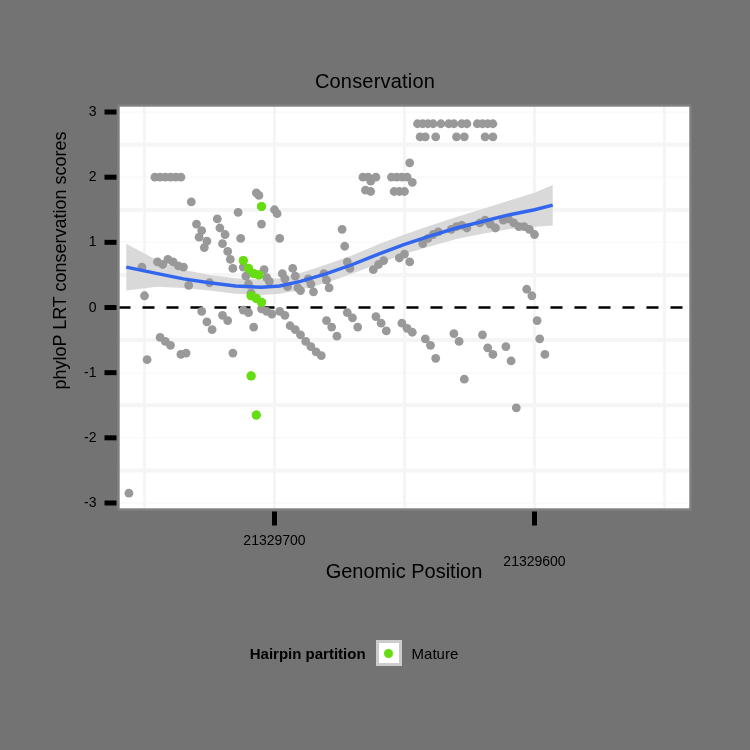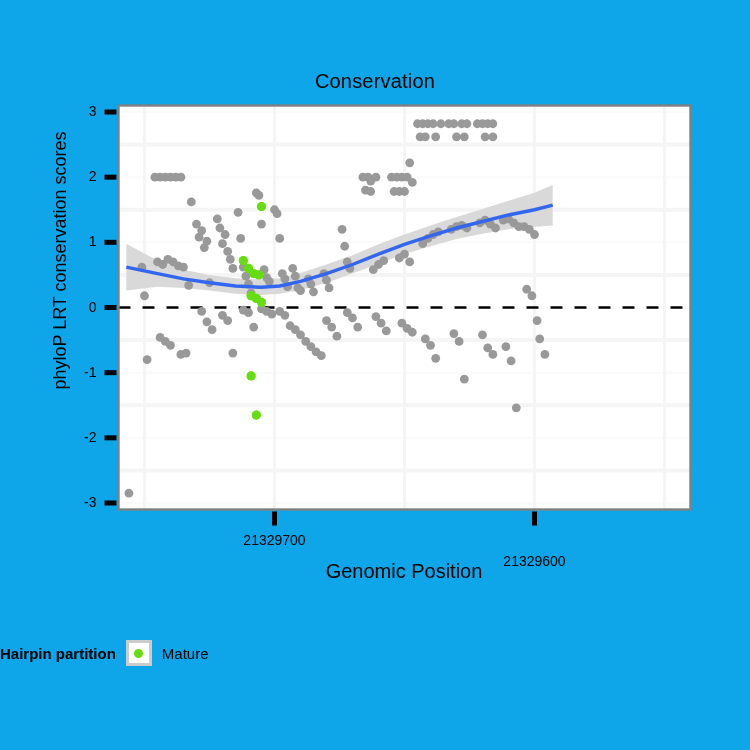--- a/index.html
+++ b/index.html
@@ -4,21 +4,21 @@
 <style>
   html, body {
     margin: 0;
     padding: 0;
     background: #ffffff;
   }
   #page {
     position: relative;
     width: 750px;
     height: 750px;
-    background: #0ea5e9;
+    background: #737373;
     font-family: "Liberation Sans", sans-serif;
     overflow: hidden;
   }
   #chart-title {
     position: absolute;
     left: 0;
     top: 70px;
     width: 750px;
     text-align: center;
     font-size: 20px;
@@ -59,26 +59,26 @@
   }
   .ytick-label {
     position: absolute;
     font-size: 14px;
     color: #000000;
     text-align: right;
     width: 30px;
   }
   #legend {
     position: absolute;
-    left: 0;
+    left: 13px;
     top: 640px;
     width: 682px;
     display: flex;
     align-items: center;
-    justify-content: flex-start;
+    justify-content: center;
     gap: 10px;
   }
   #legend-title {
     font-size: 15px;
     font-weight: bold;
     color: #000000;
   }
   #legend-key {
     width: 26px;
     height: 26px;

